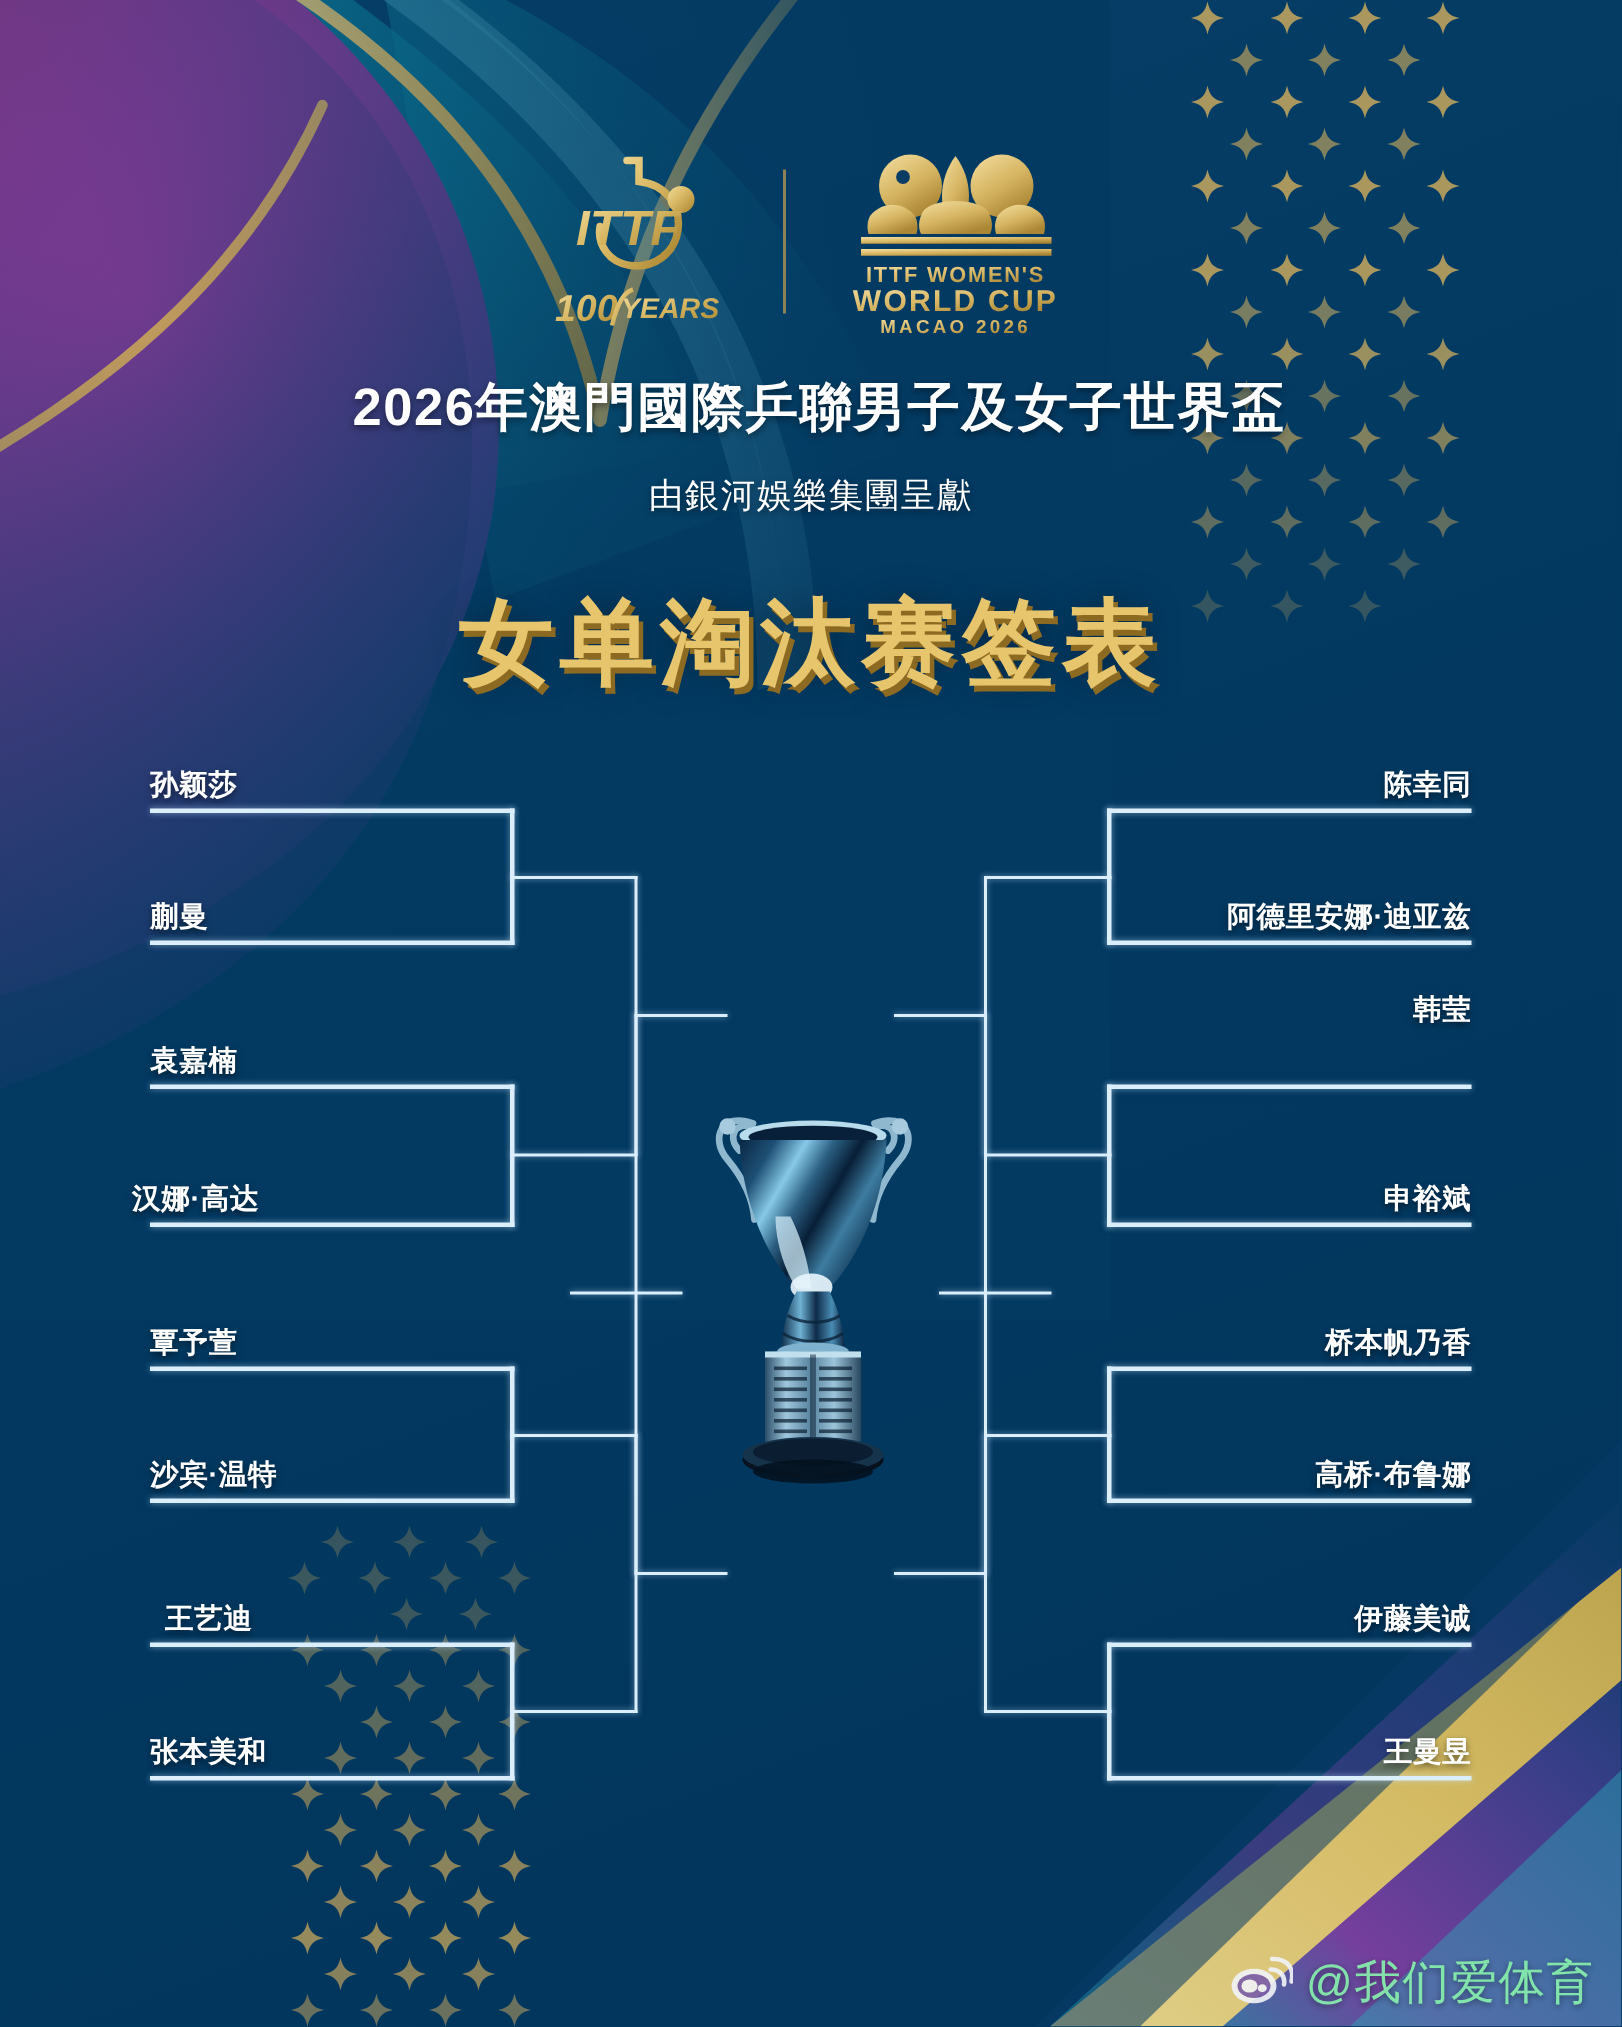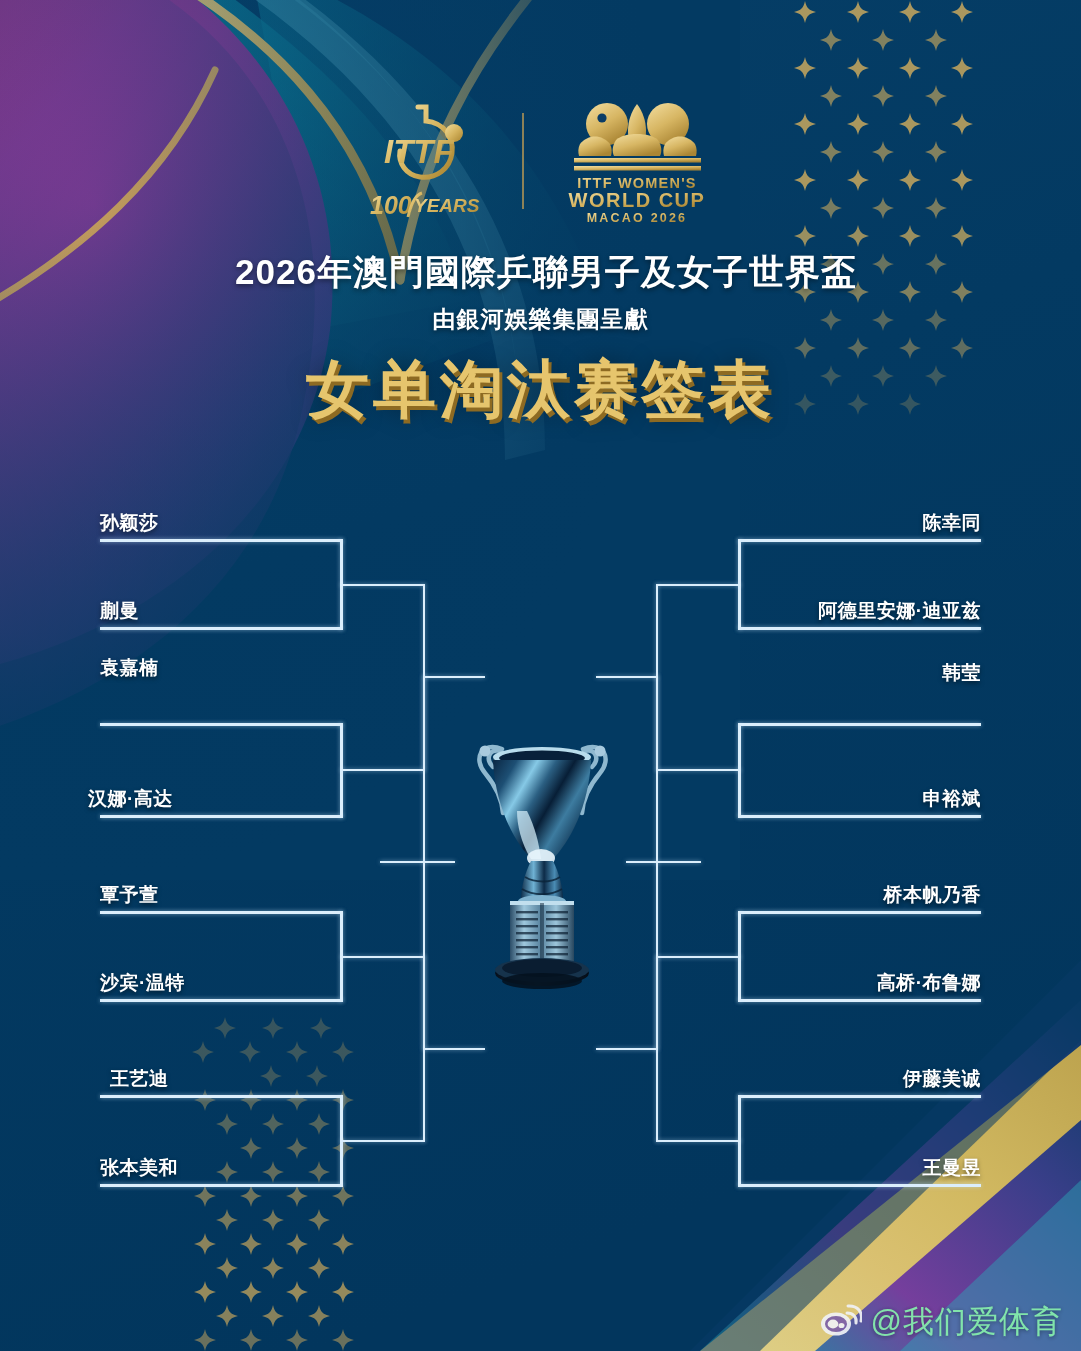--- a/index.html
+++ b/index.html
@@ -26,25 +26,25 @@
 
   .ittf-wrap{width:140px;height:128px;position:relative;}
   .wc-wrap{width:175px;height:126px;position:relative;}
 
   #title-block{position:absolute;left:0;right:0;top:252px;text-align:center;}
   #main-title{
     font-size:35px;font-weight:bold;color:#ffffff;letter-spacing:1px;
     line-height:1.15;text-shadow:0 2px 5px rgba(0,0,0,.45);padding-left:11px;
   }
   #sub-title{
-    margin-top:12px;font-size:23px;font-weight:bold;color:#ffffff;
+    margin-top:23px;font-size:23px;font-weight:normal;color:#ffffff;
     letter-spacing:1px;text-shadow:0 2px 5px rgba(0,0,0,.45);
   }
   #big-title{
-    margin-top:12px;font-size:63px;font-weight:bold;letter-spacing:4px;
+    margin-top:40px;font-size:63px;font-weight:bold;letter-spacing:4px;
     color:#e6c56d;
     text-shadow:3px 4px 0 #8d6a22, 0 0 22px rgba(0,0,0,.35);
   }
 
   
   #bracket{position:absolute;left:0;top:0;width:1081px;height:1351px;}
   .name{
     position:absolute;color:#fff;font-size:19px;font-weight:bold;
     letter-spacing:.5px;white-space:nowrap;
     text-shadow:0 2px 4px rgba(0,0,0,.5);
@@ -345,21 +345,21 @@
   <div id="title-block">
     <div id="main-title">2026年澳門國際乒聯男子及女子世界盃</div>
     <div id="sub-title">由銀河娛樂集團呈獻</div>
     <div id="big-title">女单淘汰赛签表</div>
   </div>
 
   <div id="bracket">
 
     <div class="name left" style="left:100px;top:510px;">孙颖莎</div>
     <div class="name left" style="left:100px;top:598px;">蒯曼</div>
-    <div class="name left" style="left:100px;top:655px;">袁嘉楠</div>
+    <div class="name left" style="left:100px;top:694px;">袁嘉楠</div>
     <div class="name left" style="left:88px;top:786px;">汉娜·高达</div>
     <div class="name left" style="left:100px;top:882px;">覃予萱</div>
     <div class="name left" style="left:100px;top:970px;">沙宾·温特</div>
     <div class="name left" style="left:110px;top:1066px;">王艺迪</div>
     <div class="name left" style="left:100px;top:1155px;">张本美和</div>
 
     <div class="name right" style="right:100px;top:510px;">陈幸同</div>
     <div class="name right" style="right:100px;top:598px;">阿德里安娜·迪亚兹</div>
     <div class="name right" style="right:100px;top:660px;">韩莹</div>
     <div class="name right" style="right:100px;top:786px;">申裕斌</div>

